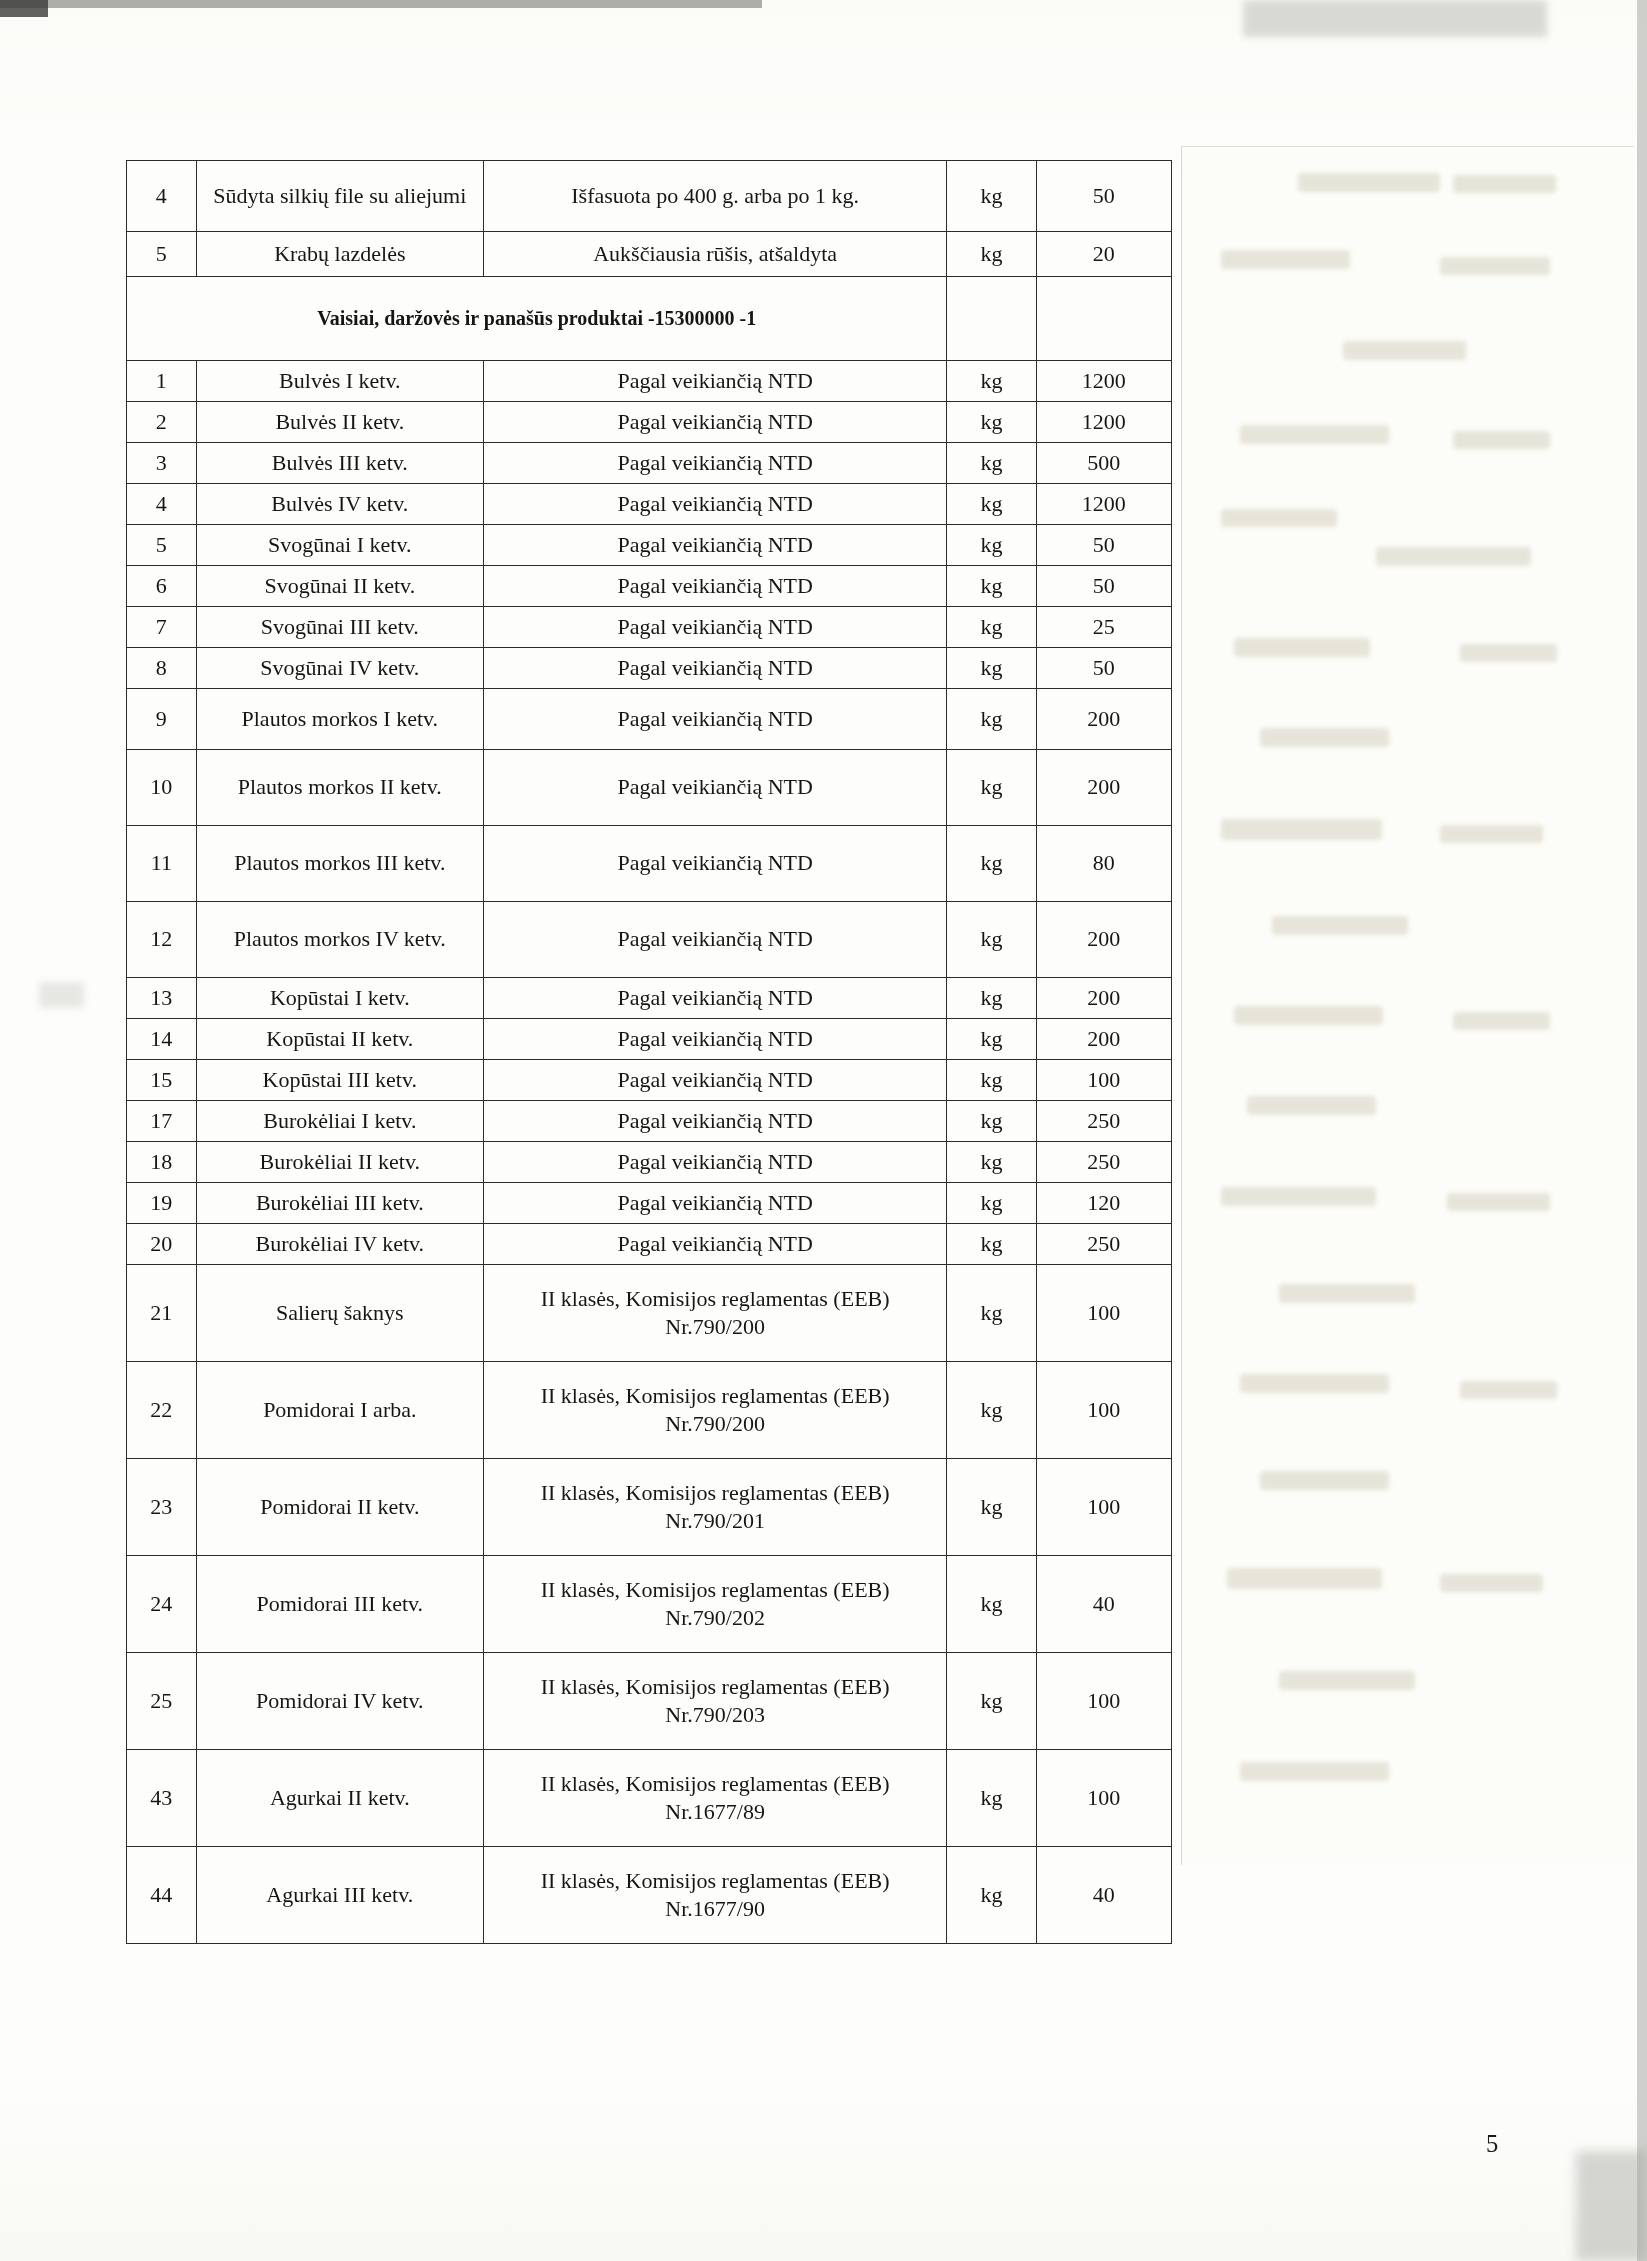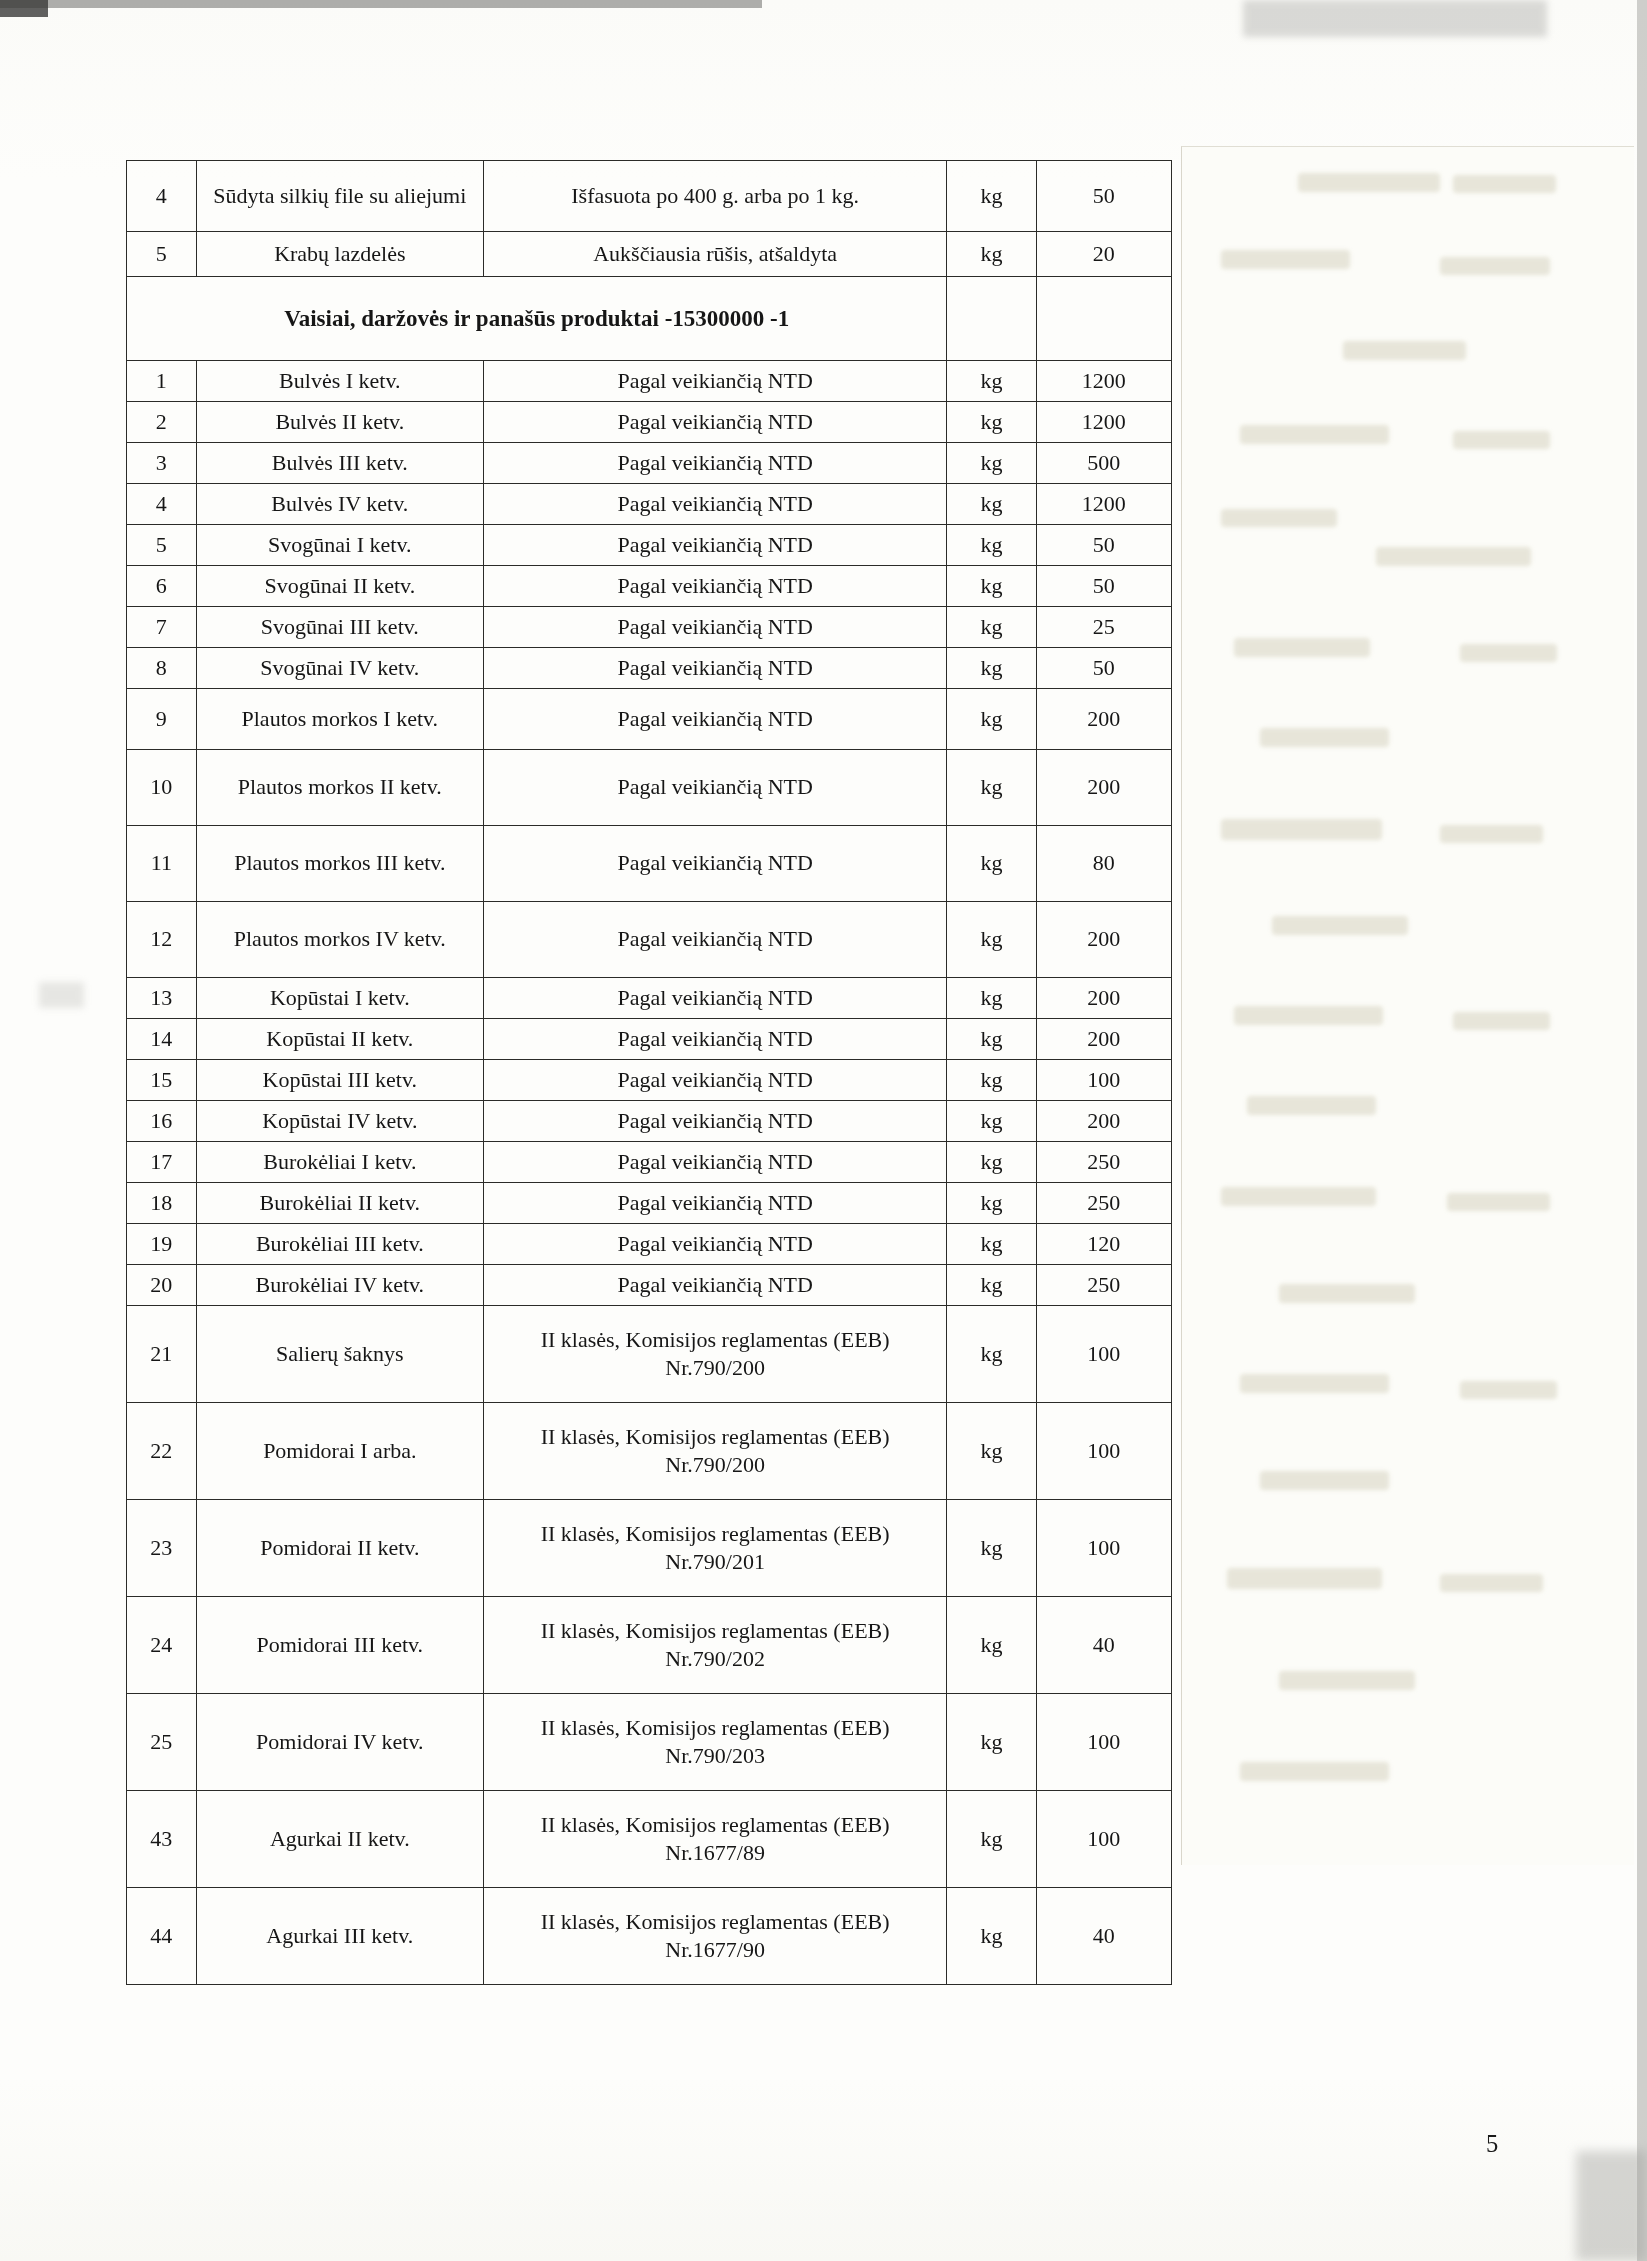--- a/index.html
+++ b/index.html
@@ -47,21 +47,21 @@
     font-size:22px;line-height:1.28;
     padding:3.9px 10.3px;
     color:#161616;
     word-wrap:break-word;
   }
   .col-no{width:68px;}
   .col-name{width:280px;}
   .col-spec{width:452px;}
   .col-unit{width:87px;}
   .col-qty{width:132px;}
-  .section-cell{font-weight:bold;font-size:23px;}
+  .section-cell{font-weight:bold;font-size:20px;}
   tr.h64{height:41px;}
   tr.h70{height:45px;}
   tr.h95{height:61px;}
   tr.h110{height:71px;}
   tr.h118{height:76px;}
   tr.h130{height:84px;}
   tr.h150{height:97px;}
 
   .page-number{
     position:absolute;left:1486px;top:2130px;
@@ -238,27 +238,20 @@
           <td class="col-qty">200</td>
         </tr>
         <tr class="h64">
           <td class="col-no">15</td>
           <td class="col-name">Kopūstai III ketv.</td>
           <td class="col-spec">Pagal veikiančią NTD</td>
           <td class="col-unit">kg</td>
           <td class="col-qty">100</td>
         </tr>
         <tr class="h64">
-          <td class="col-no">16</td>
-          <td class="col-name">Kopūstai IV ketv.</td>
-          <td class="col-spec">Pagal veikiančią NTD</td>
-          <td class="col-unit">kg</td>
-          <td class="col-qty">200</td>
-        </tr>
-        <tr class="h64">
           <td class="col-no">17</td>
           <td class="col-name">Burokėliai I ketv.</td>
           <td class="col-spec">Pagal veikiančią NTD</td>
           <td class="col-unit">kg</td>
           <td class="col-qty">250</td>
         </tr>
         <tr class="h64">
           <td class="col-no">18</td>
           <td class="col-name">Burokėliai II ketv.</td>
           <td class="col-spec">Pagal veikiančią NTD</td>

